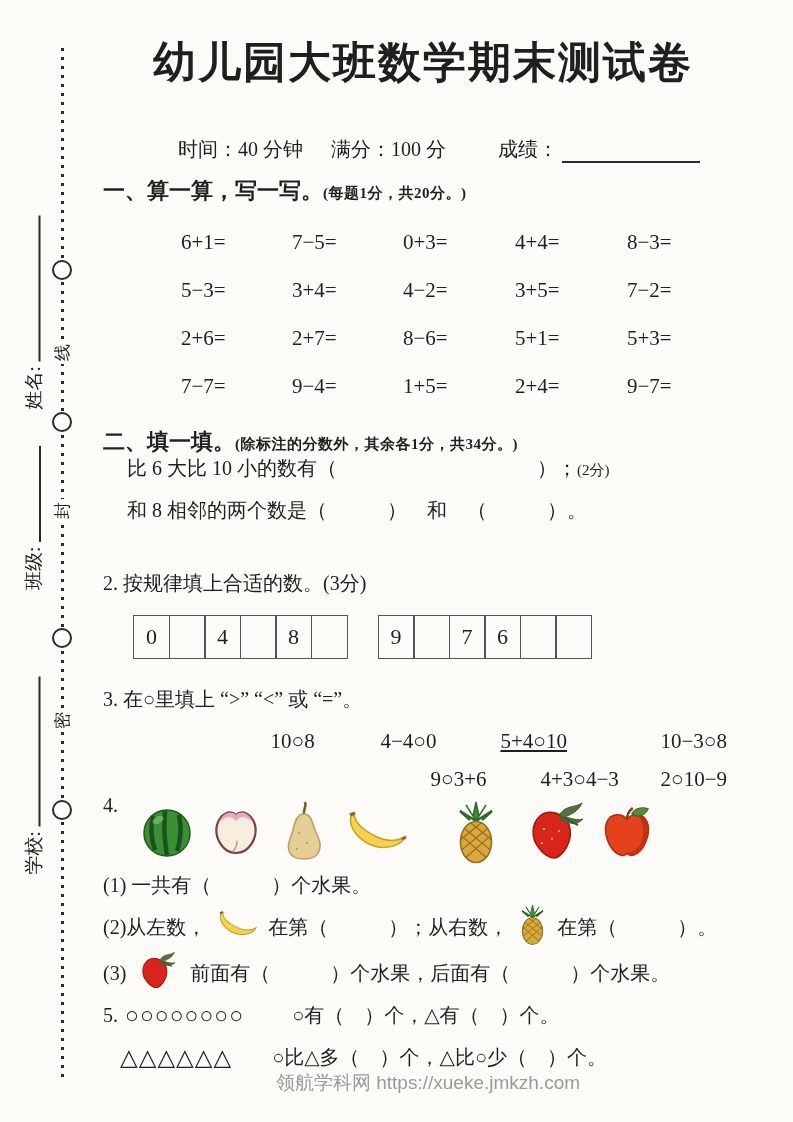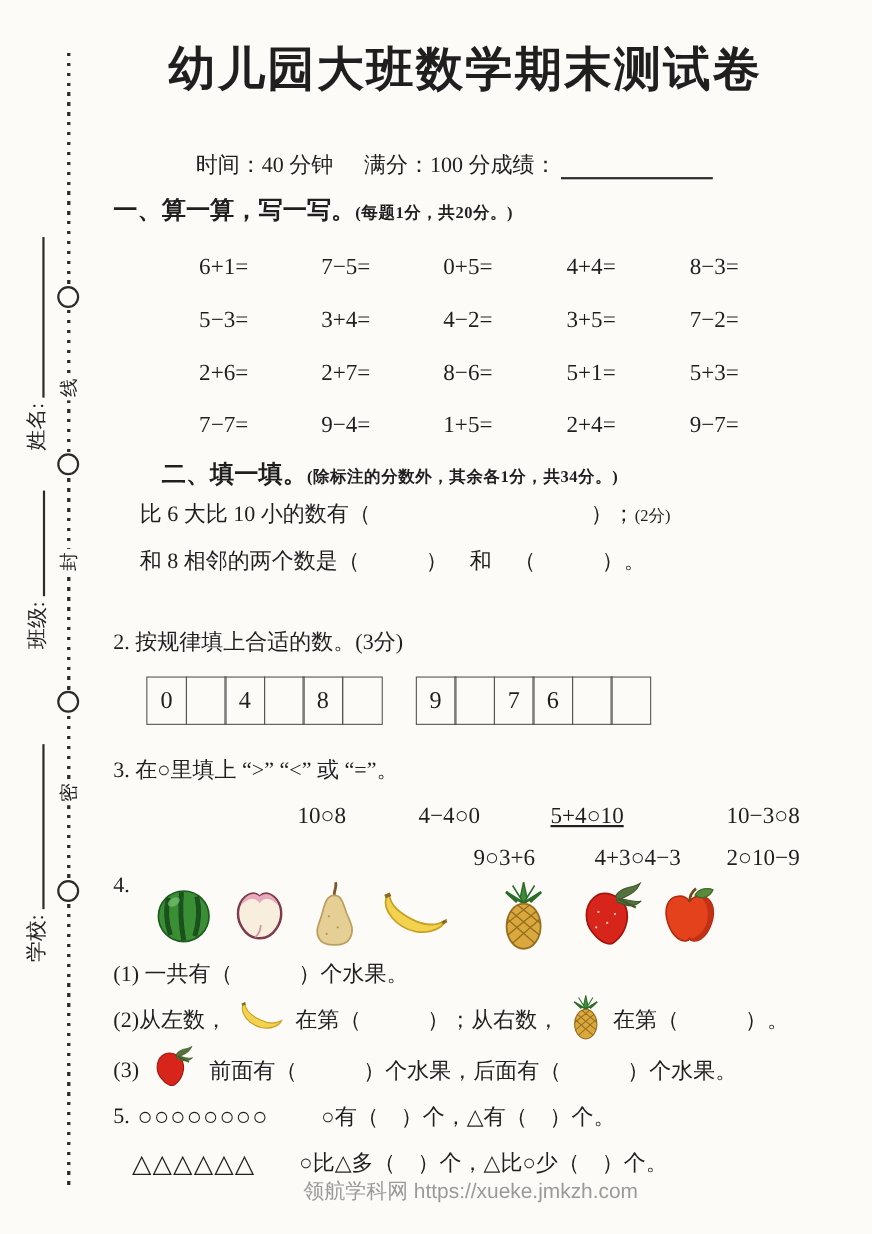--- a/index.html
+++ b/index.html
@@ -40,28 +40,28 @@
   
   .title {
     position:absolute; top:34px; left:113px; width:620px;
     text-align:center; font-size:43px; font-weight:bold; letter-spacing:2px;
   }
   .inforow {
     position:absolute; top:136px; left:178px; display:flex; align-items:flex-end;
     font-size:20px;
   }
   .inforow .t2 { margin-left:28px; }
-  .inforow .t3 { }
+  .inforow .t3 { margin-left:52px; }
   .score-line { display:inline-block; width:138px; border-bottom:2px solid #2b2b2b; height:16px; margin-left:4px; }
 
   
   .sechead { position:absolute; left:103px; font-size:22px; font-weight:bold; }
   .sechead .note { font-size:15px; font-weight:bold; letter-spacing:0.5px; }
   .s1head { top:176px; }
-  .s2head { top:416px;margin-left:44px; }
+  .s2head { top:427px; }
 
   
   .calc-grid { position:absolute; top:218px; left:143px; width:570px; font-size:21px; }
   .calc-row { display:grid; grid-template-columns:111px 111px 112px 112px auto; height:48px; align-items:center;margin-left:38px; }
 
   
   .q1 { position:absolute; top:448px; left:103px; font-size:20px; line-height:40px; }
   .q1 .sub { padding-left:24px; }
   .small-note { font-size:15px; }
 
@@ -147,21 +147,21 @@
     <span class="score-line"></span>
   </div>
 
   <div class="sechead s1head">
     <span>一、算一算，写一写。</span><span class="note">(每题1分，共20分。)</span>
   </div>
   <div class="calc-grid">
     <div class="calc-row">
       <span>6+1=</span>
       <span>7−5=</span>
-      <span>0+5=</span>
+      <span>0+3=</span>
       <span>4+4=</span>
       <span>8−3=</span>
     </div>
     <div class="calc-row">
       <span>5−3=</span>
       <span>3+4=</span>
       <span>4−2=</span>
       <span>3+5=</span>
       <span>7−2=</span>
     </div>

